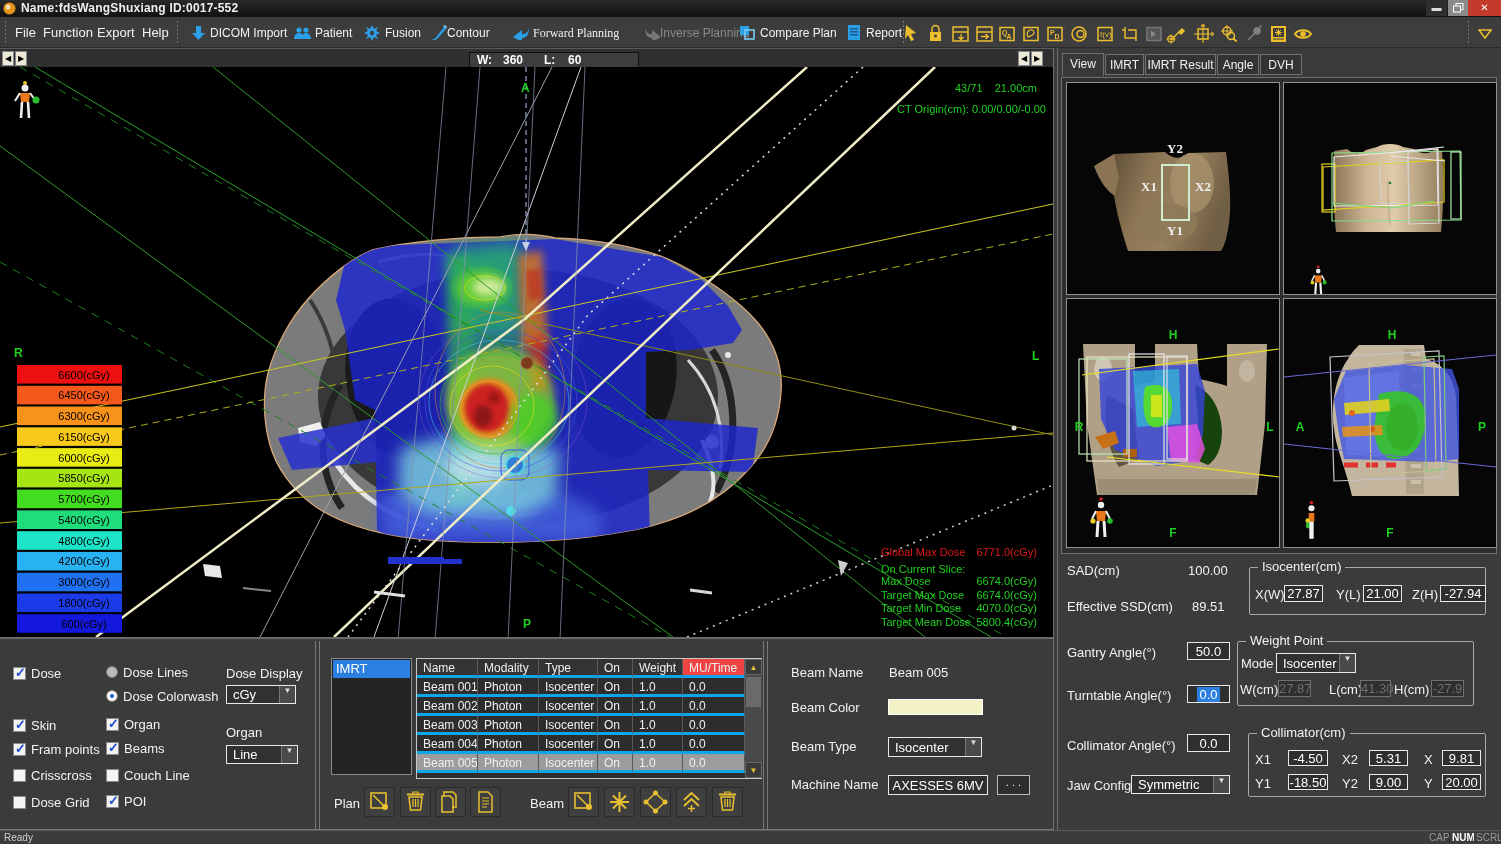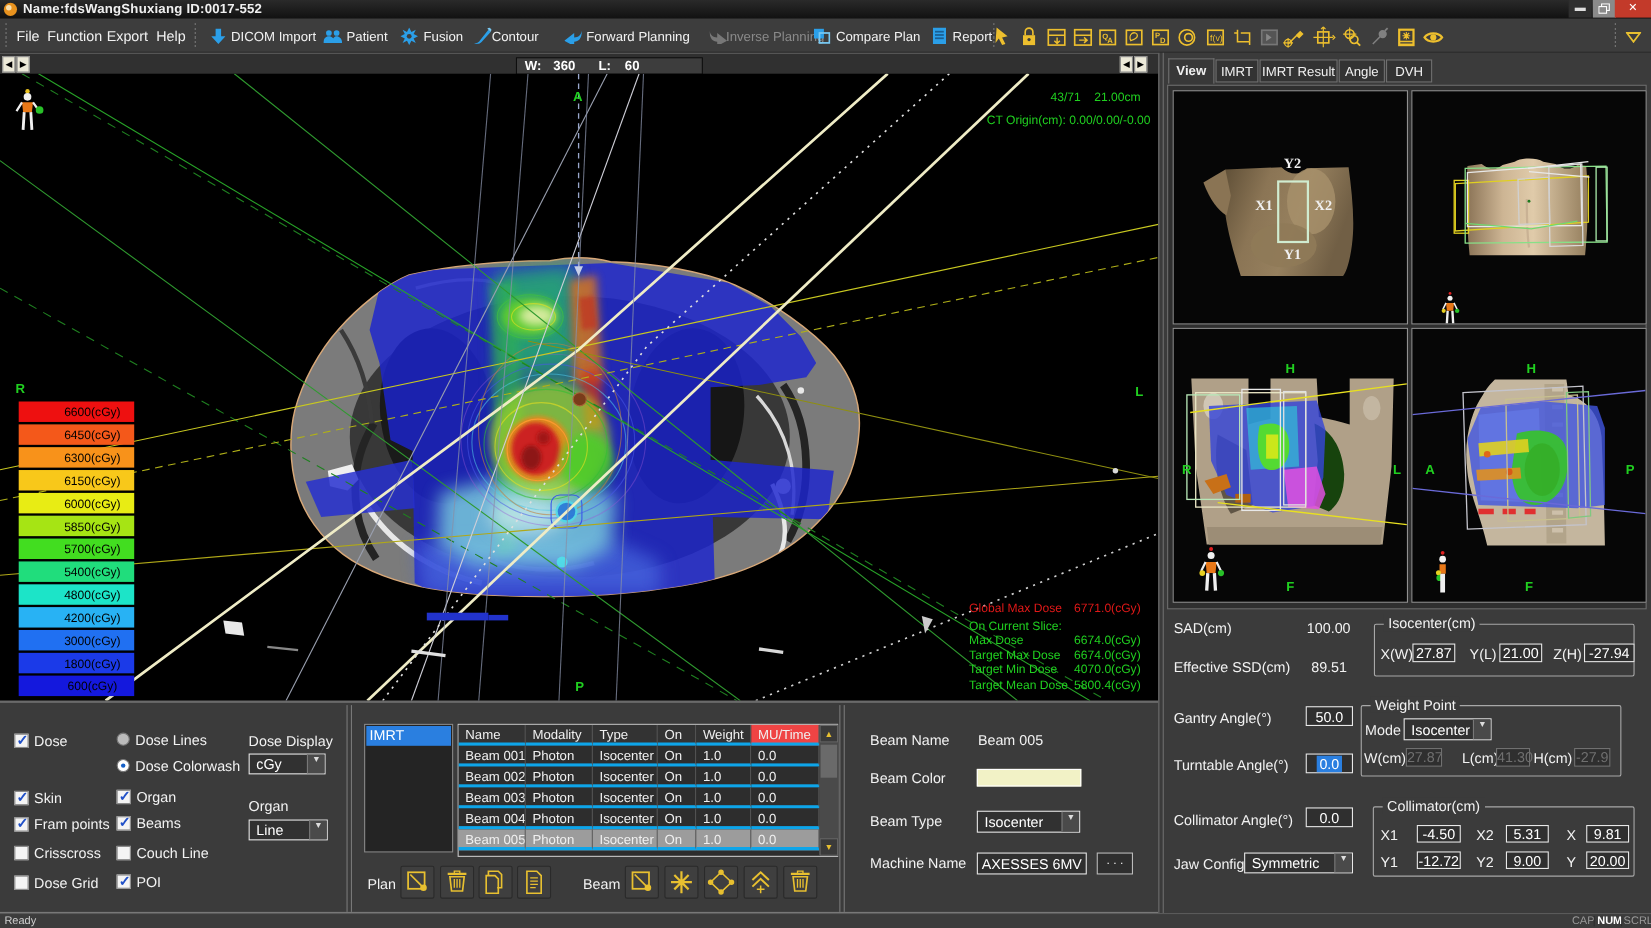--- a/index.html
+++ b/index.html
@@ -104,21 +104,21 @@
       </svg>
     <span class="tbtxt" style="left:385px;">Fusion</span>
     <svg class="abs" style="left:430px;top:8px" width="17" height="16" viewBox="0 0 17 16">
         <path d="M1 15c3-1 4-1 6-4L14 2l2 2-8 9c-2 2-3 2-7 2z" fill="#2b9fe8"></path>
         <path d="M13 1l3 3 1-2-2-2z" fill="#78c8f2"></path>
       </svg>
     <span class="tbtxt" style="left:447px;">Contour</span>
     <svg class="abs" style="left:513px;top:9px" width="16" height="14" viewBox="0 0 16 14">
         <path d="M0 11l9-7v4c4 0 6-2 7-6 0 7-3 10-7 10v4z" fill="#2b9fe8"></path>
       </svg>
-    <span class="tbtxt" style="left:533px;">Forward Planning</span>
+    <span class="tbtxt" style="left:533px;font-family:Liberation Serif, serif;">Forward Planning</span>
     <svg class="abs" style="left:645px;top:9px" width="16" height="14" viewBox="0 0 16 14">
         <path d="M16 11l-9-7v4c-4 0-6-2-7-6 0 7 3 10 7 10v4z" fill="#777"></path>
       </svg>
     <span class="tbtxt gray" style="left:660px;">Inverse Planning</span>
     <svg class="abs" style="left:740px;top:9px" width="15" height="14" viewBox="0 0 15 14">
         <rect x="0" y="0" width="9" height="9" fill="#2b9fe8"></rect>
         <rect x="5" y="4" width="9" height="9" fill="none" stroke="#78c8f2" stroke-width="1.6"></rect>
       </svg>
     <span class="tbtxt" style="left:760px;">Compare Plan</span>
     <svg class="abs" style="left:848px;top:8px" width="12" height="15" viewBox="0 0 12 15">
@@ -501,21 +501,21 @@
         <span class="ar">▼</span>
       </div>
     <span class="lbl" style="left:791px;top:138px;">Machine Name</span>
     <div class="inp" style="left:888px;top:136px;width:100px;height:20px;padding-top:2px;">AXESSES 6MV</div>
     <div class="abs" style="left:997px;top:136px;width:33px;height:20px;background:#2e2e2e;border:1px solid #bbb;color:#eee;text-align:center;font-size:11px;">. . .</div>
   </div>
 
   <div id="rightpanel" class="abs">
     <div class="abs" style="left:0;top:0;width:1px;height:782px;background:#6e6e6e;"></div>
     <div class="abs" style="left:4px;top:0;width:1px;height:782px;background:#6e6e6e;"></div>
-    <div class="tab sel" style="left:9px;width:42px;font-weight:bold;">View</div>
+    <div class="tab sel" style="left:9px;width:42px;">View</div>
     <div class="tab" style="left:52px;width:39px;">IMRT</div>
     <div class="tab" style="left:92px;width:71px;">IMRT Result</div>
     <div class="tab" style="left:164px;width:42px;">Angle</div>
     <div class="tab" style="left:207px;width:42px;">DVH</div>
     <div class="abs" style="left:8px;top:29px;width:436px;height:477px;background:#2f2f2f;border:1px solid #6e6e6e;"></div>
     <div class="viewbox" style="left:13px;top:34px;width:214px;height:213px;" id="v1"><svg width="212" height="211" viewBox="0 0 212 211">
           <defs>
             <linearGradient id="tan1" x1="0" y1="0" x2="1" y2="0.3">
               <stop offset="0%" stop-color="#5e4e36"></stop>
               <stop offset="35%" stop-color="#8b7555"></stop>
@@ -683,21 +683,21 @@
 
     <div class="grp" style="left:195px;top:685px;width:238px;height:64px;">
       <span class="gt">Collimator(cm)</span>
       <span class="lbl" style="left:6px;top:18px;">X1</span>
       <div class="inp" style="left:39px;top:16px;width:40px;height:16px;">-4.50</div>
       <span class="lbl" style="left:93px;top:18px;">X2</span>
       <div class="inp" style="left:120px;top:16px;width:39px;height:16px;">5.31</div>
       <span class="lbl" style="left:175px;top:18px;">X</span>
       <div class="inp" style="left:193px;top:16px;width:39px;height:16px;">9.81</div>
       <span class="lbl" style="left:6px;top:42px;">Y1</span>
-      <div class="inp" style="left:39px;top:40px;width:40px;height:16px;">-12.72</div>
+      <div class="inp" style="left:39px;top:40px;width:40px;height:16px;">-18.50</div>
       <span class="lbl" style="left:93px;top:42px;">Y2</span>
       <div class="inp" style="left:120px;top:40px;width:39px;height:16px;">9.00</div>
       <span class="lbl" style="left:175px;top:42px;">Y</span>
       <div class="inp" style="left:193px;top:40px;width:39px;height:16px;">20.00</div>
     </div>
   </div>
 
   <div id="statusbar" class="abs">
     <span style="position:absolute;left:4px;top:1px;">Ready</span>
     <span style="position:absolute;left:1429px;top:1px;color:#9a9a9a;">CAP</span>

